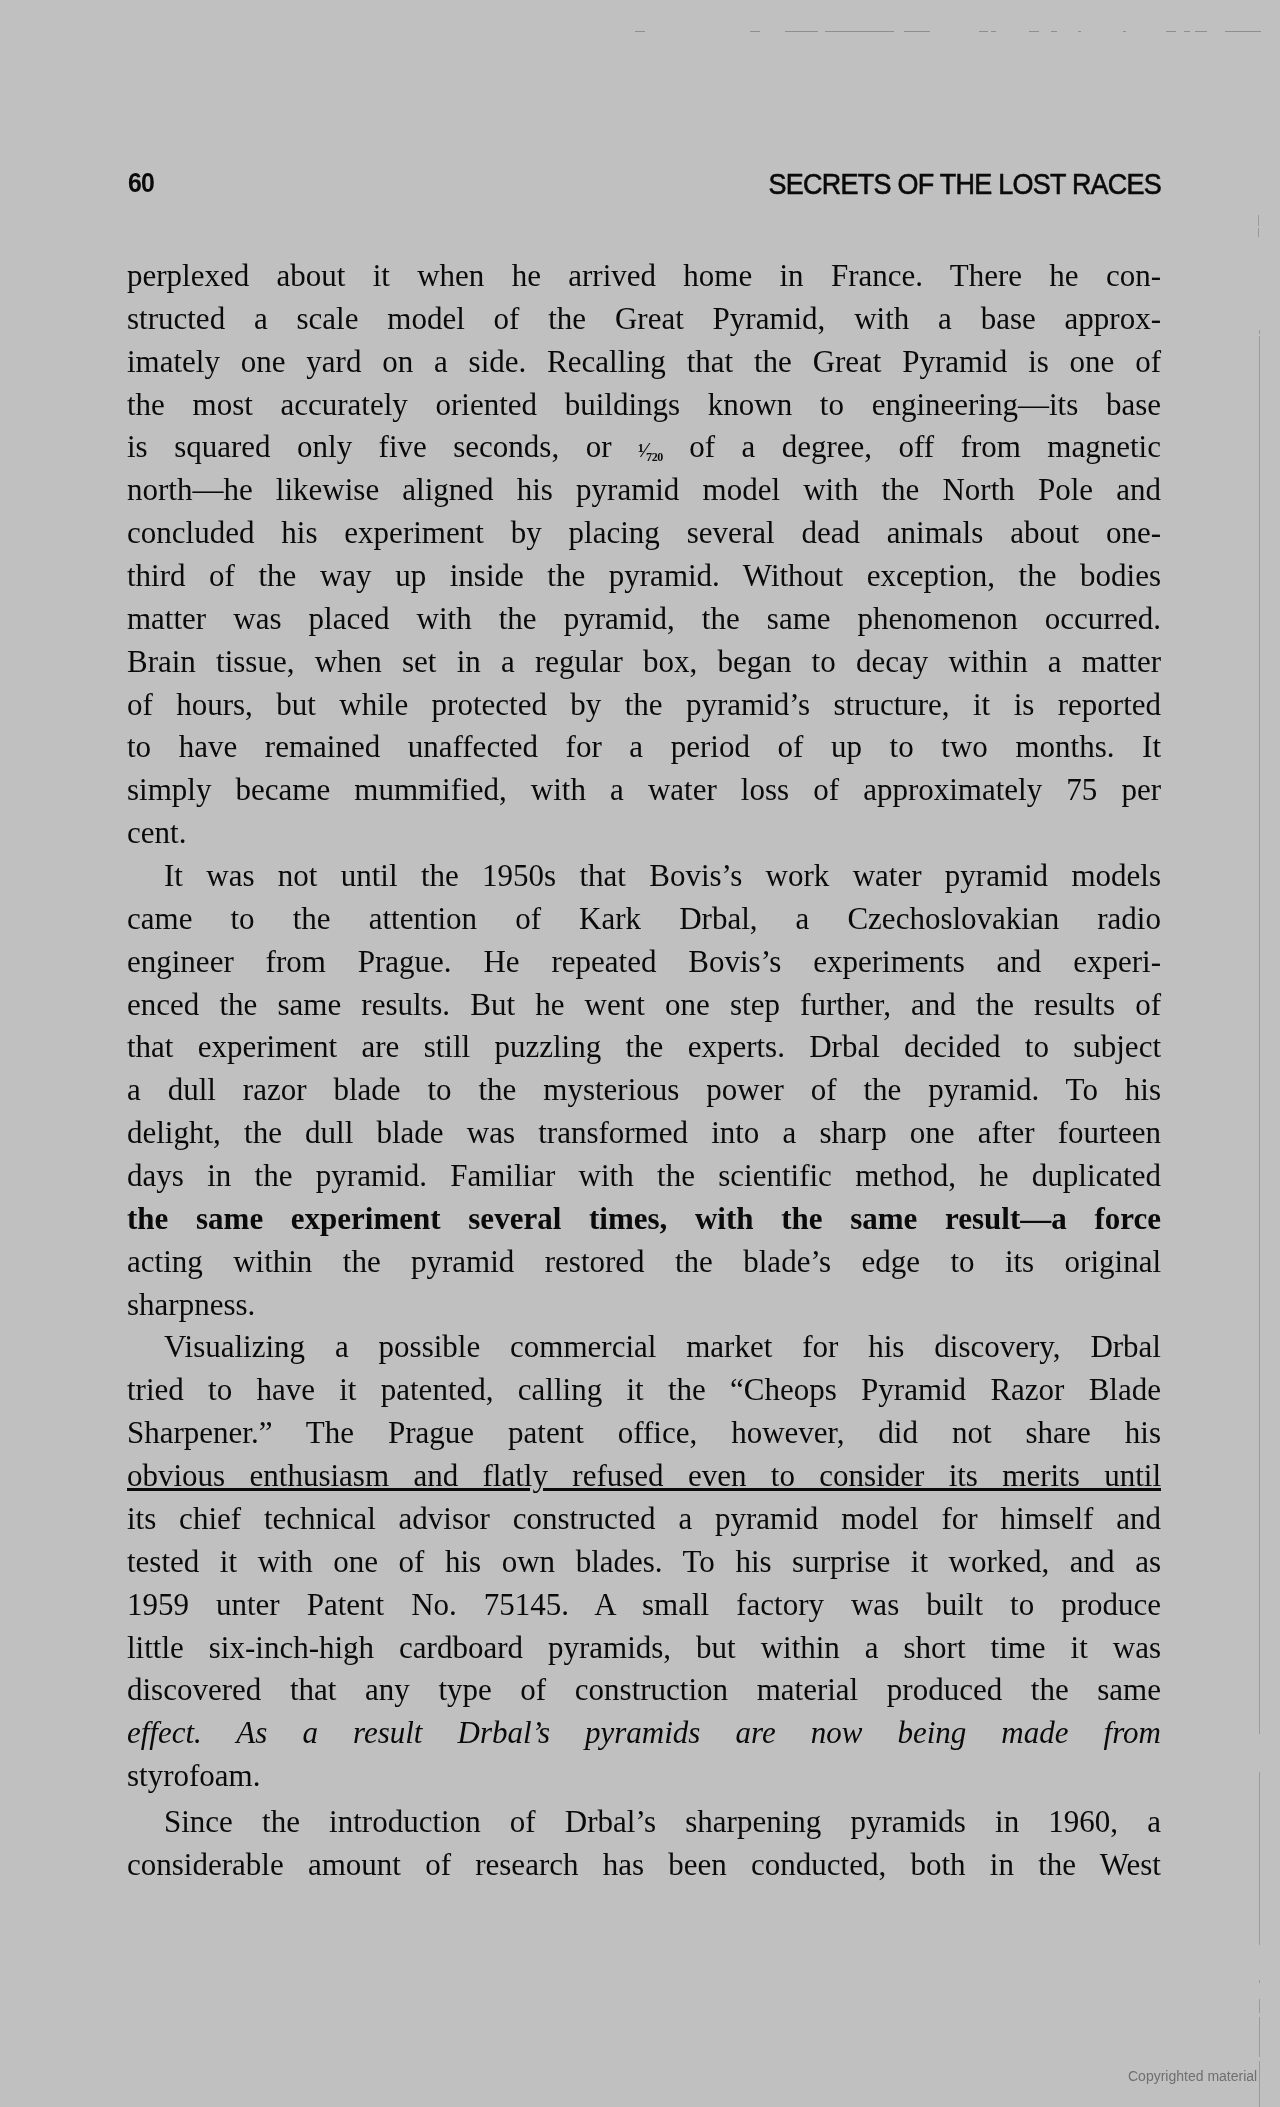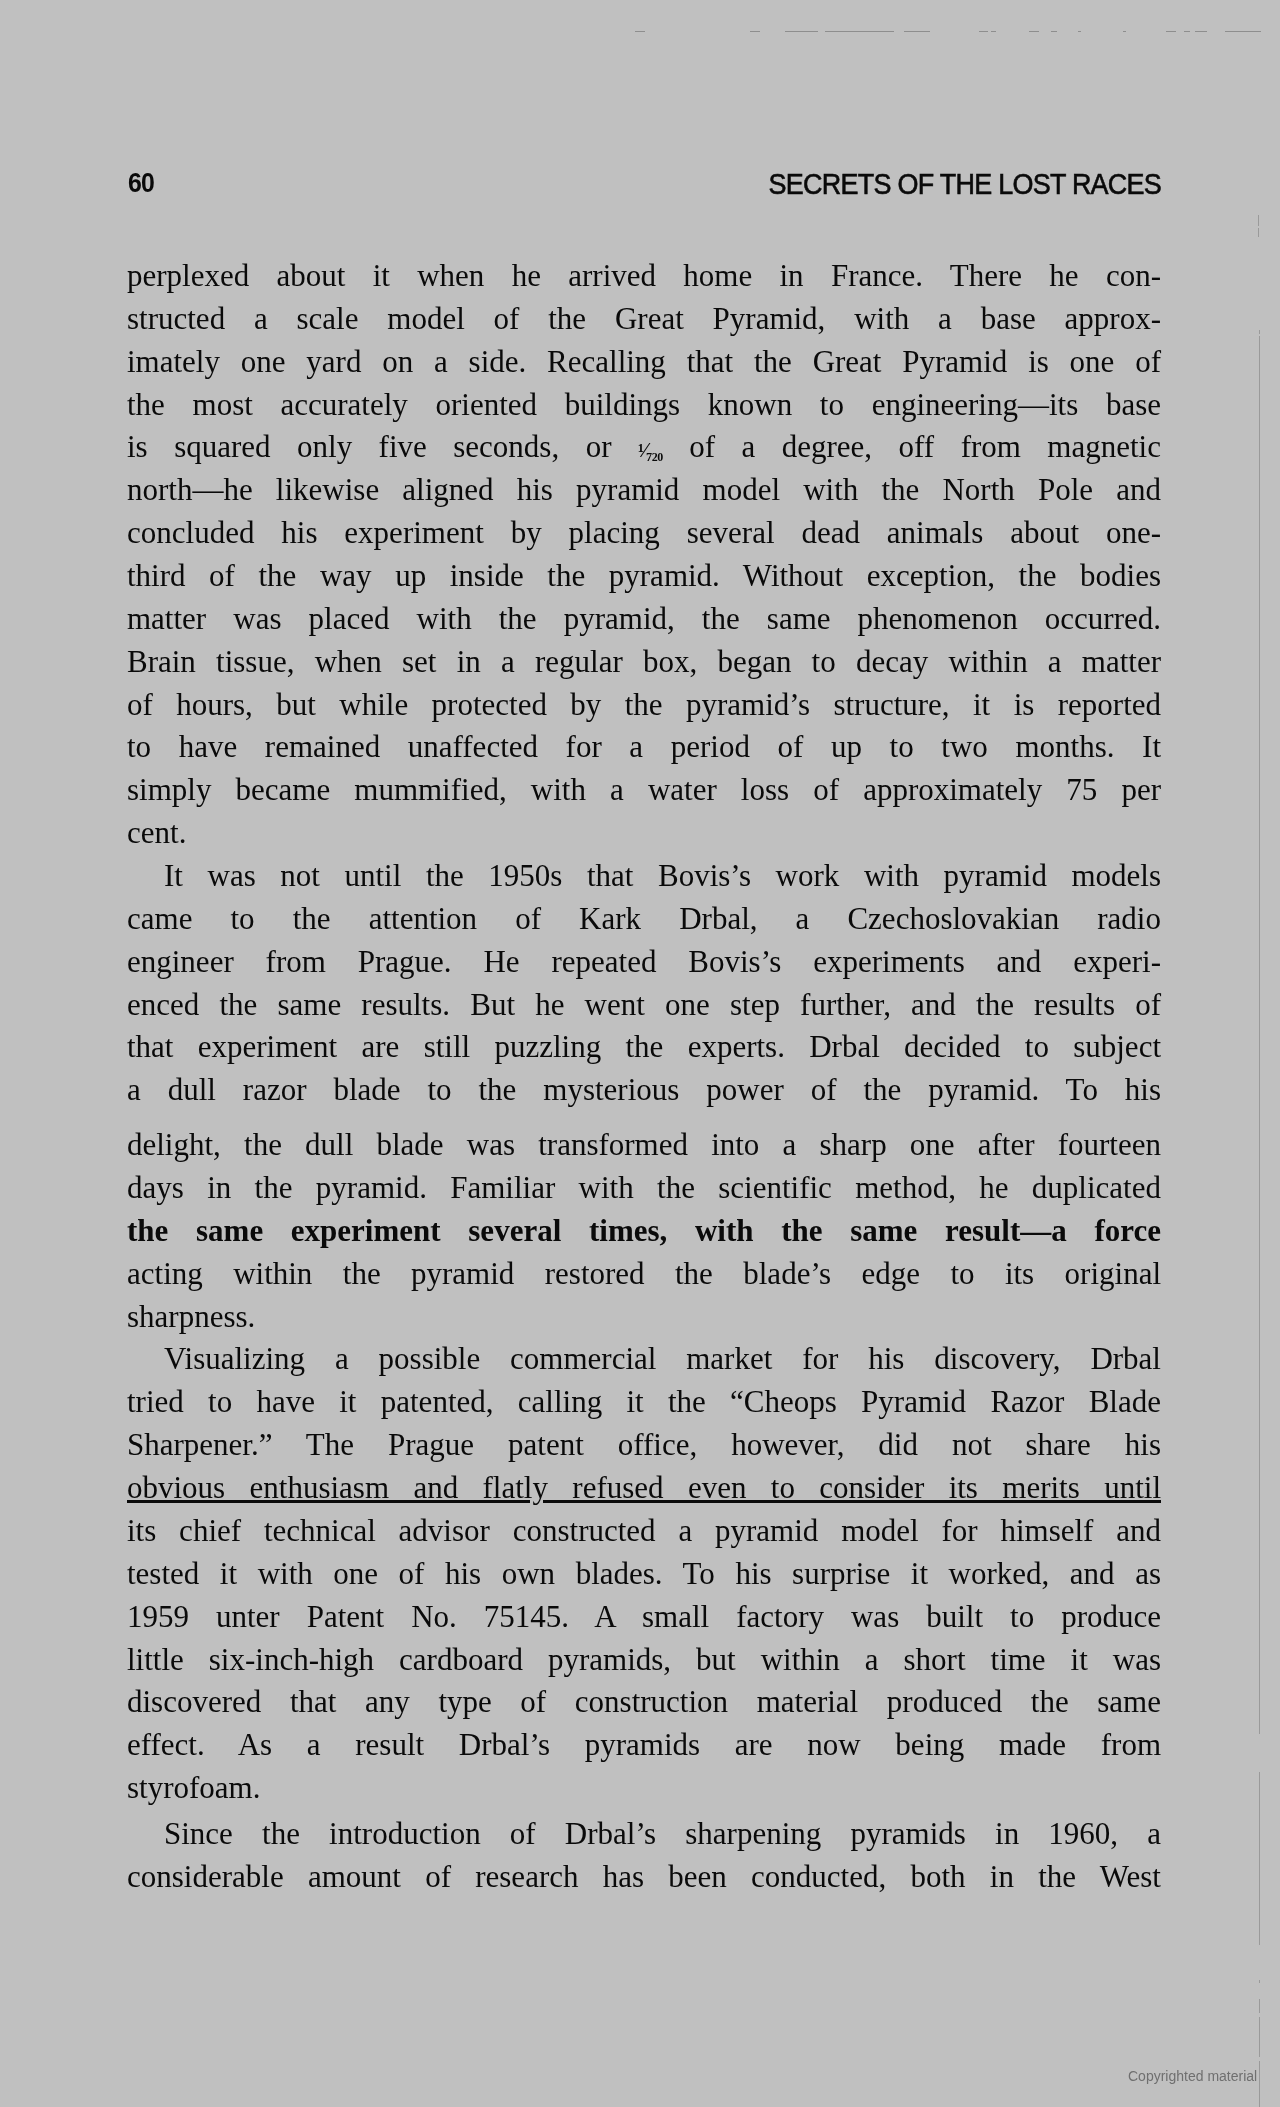--- a/index.html
+++ b/index.html
@@ -177,39 +177,39 @@
       </div>
       <div class="line">
         <span class="line-inner" style="text-align: justify; text-align-last: justify;">simply became mummified, with a water loss of approximately 75 per</span>
       </div>
       <div class="line last">
         <span class="line-inner" style="text-align: justify; text-align-last: left;">cent.</span>
       </div>
     </div>
     <div>
       <div class="line indent">
-        <span class="line-inner" style="text-align: justify; text-align-last: justify;">It was not until the 1950s that Bovis’s work with pyramid models</span>
+        <span class="line-inner" style="text-align: justify; text-align-last: justify;">It was not until the 1950s that Bovis’s work water pyramid models</span>
       </div>
       <div class="line">
         <span class="line-inner" style="text-align: justify; text-align-last: justify;">came to the attention of Kark Drbal, a Czechoslovakian radio</span>
       </div>
       <div class="line">
         <span class="line-inner" style="text-align: justify; text-align-last: justify;">engineer from Prague. He repeated Bovis’s experiments and experi-</span>
       </div>
       <div class="line">
         <span class="line-inner" style="text-align: justify; text-align-last: justify;">enced the same results. But he went one step further, and the results of</span>
       </div>
       <div class="line">
         <span class="line-inner" style="text-align: justify; text-align-last: justify;">that experiment are still puzzling the experts. Drbal decided to subject</span>
       </div>
       <div class="line">
         <span class="line-inner" style="text-align: justify; text-align-last: justify;">a dull razor blade to the mysterious power of the pyramid. To his</span>
       </div>
       <div class="line">
-        <span class="line-inner" style="text-align: justify; text-align-last: justify; margin-top: 12px;">delight, the dull blade was transformed into a sharp one after fourteen</span>
+        <span class="line-inner" style="text-align: justify; text-align-last: justify;">delight, the dull blade was transformed into a sharp one after fourteen</span>
       </div>
       <div class="line">
         <span class="line-inner" style="text-align: justify; text-align-last: justify;">days in the pyramid. Familiar with the scientific method, he duplicated</span>
       </div>
       <div class="line">
         <span class="line-inner" style="text-align: justify; text-align-last: justify; font-weight: bold;">the same experiment several times, with the same result—a force</span>
       </div>
       <div class="line">
         <span class="line-inner" style="text-align: justify; text-align-last: justify;">acting within the pyramid restored the blade’s edge to its original</span>
       </div>
@@ -239,21 +239,21 @@
       <div class="line">
         <span class="line-inner" style="text-align: justify; text-align-last: justify;">1959 unter Patent No. 75145. A small factory was built to produce</span>
       </div>
       <div class="line">
         <span class="line-inner" style="text-align: justify; text-align-last: justify;">little six-inch-high cardboard pyramids, but within a short time it was</span>
       </div>
       <div class="line">
         <span class="line-inner" style="text-align: justify; text-align-last: justify;">discovered that any type of construction material produced the same</span>
       </div>
       <div class="line">
-        <span class="line-inner" style="text-align: justify; text-align-last: justify;">effect. As a result Drbal’s pyramids are now being made from</span>
+        <span class="line-inner" style="text-align: justify; text-align-last: justify; font-style: italic;">effect. As a result Drbal’s pyramids are now being made from</span>
       </div>
       <div class="line last">
         <span class="line-inner" style="text-align: justify; text-align-last: left;">styrofoam.</span>
       </div>
     </div>
     <div>
       <div class="line indent gap">
         <span class="line-inner" style="text-align: justify; text-align-last: justify;">Since the introduction of Drbal’s sharpening pyramids in 1960, a</span>
       </div>
       <div class="line">

